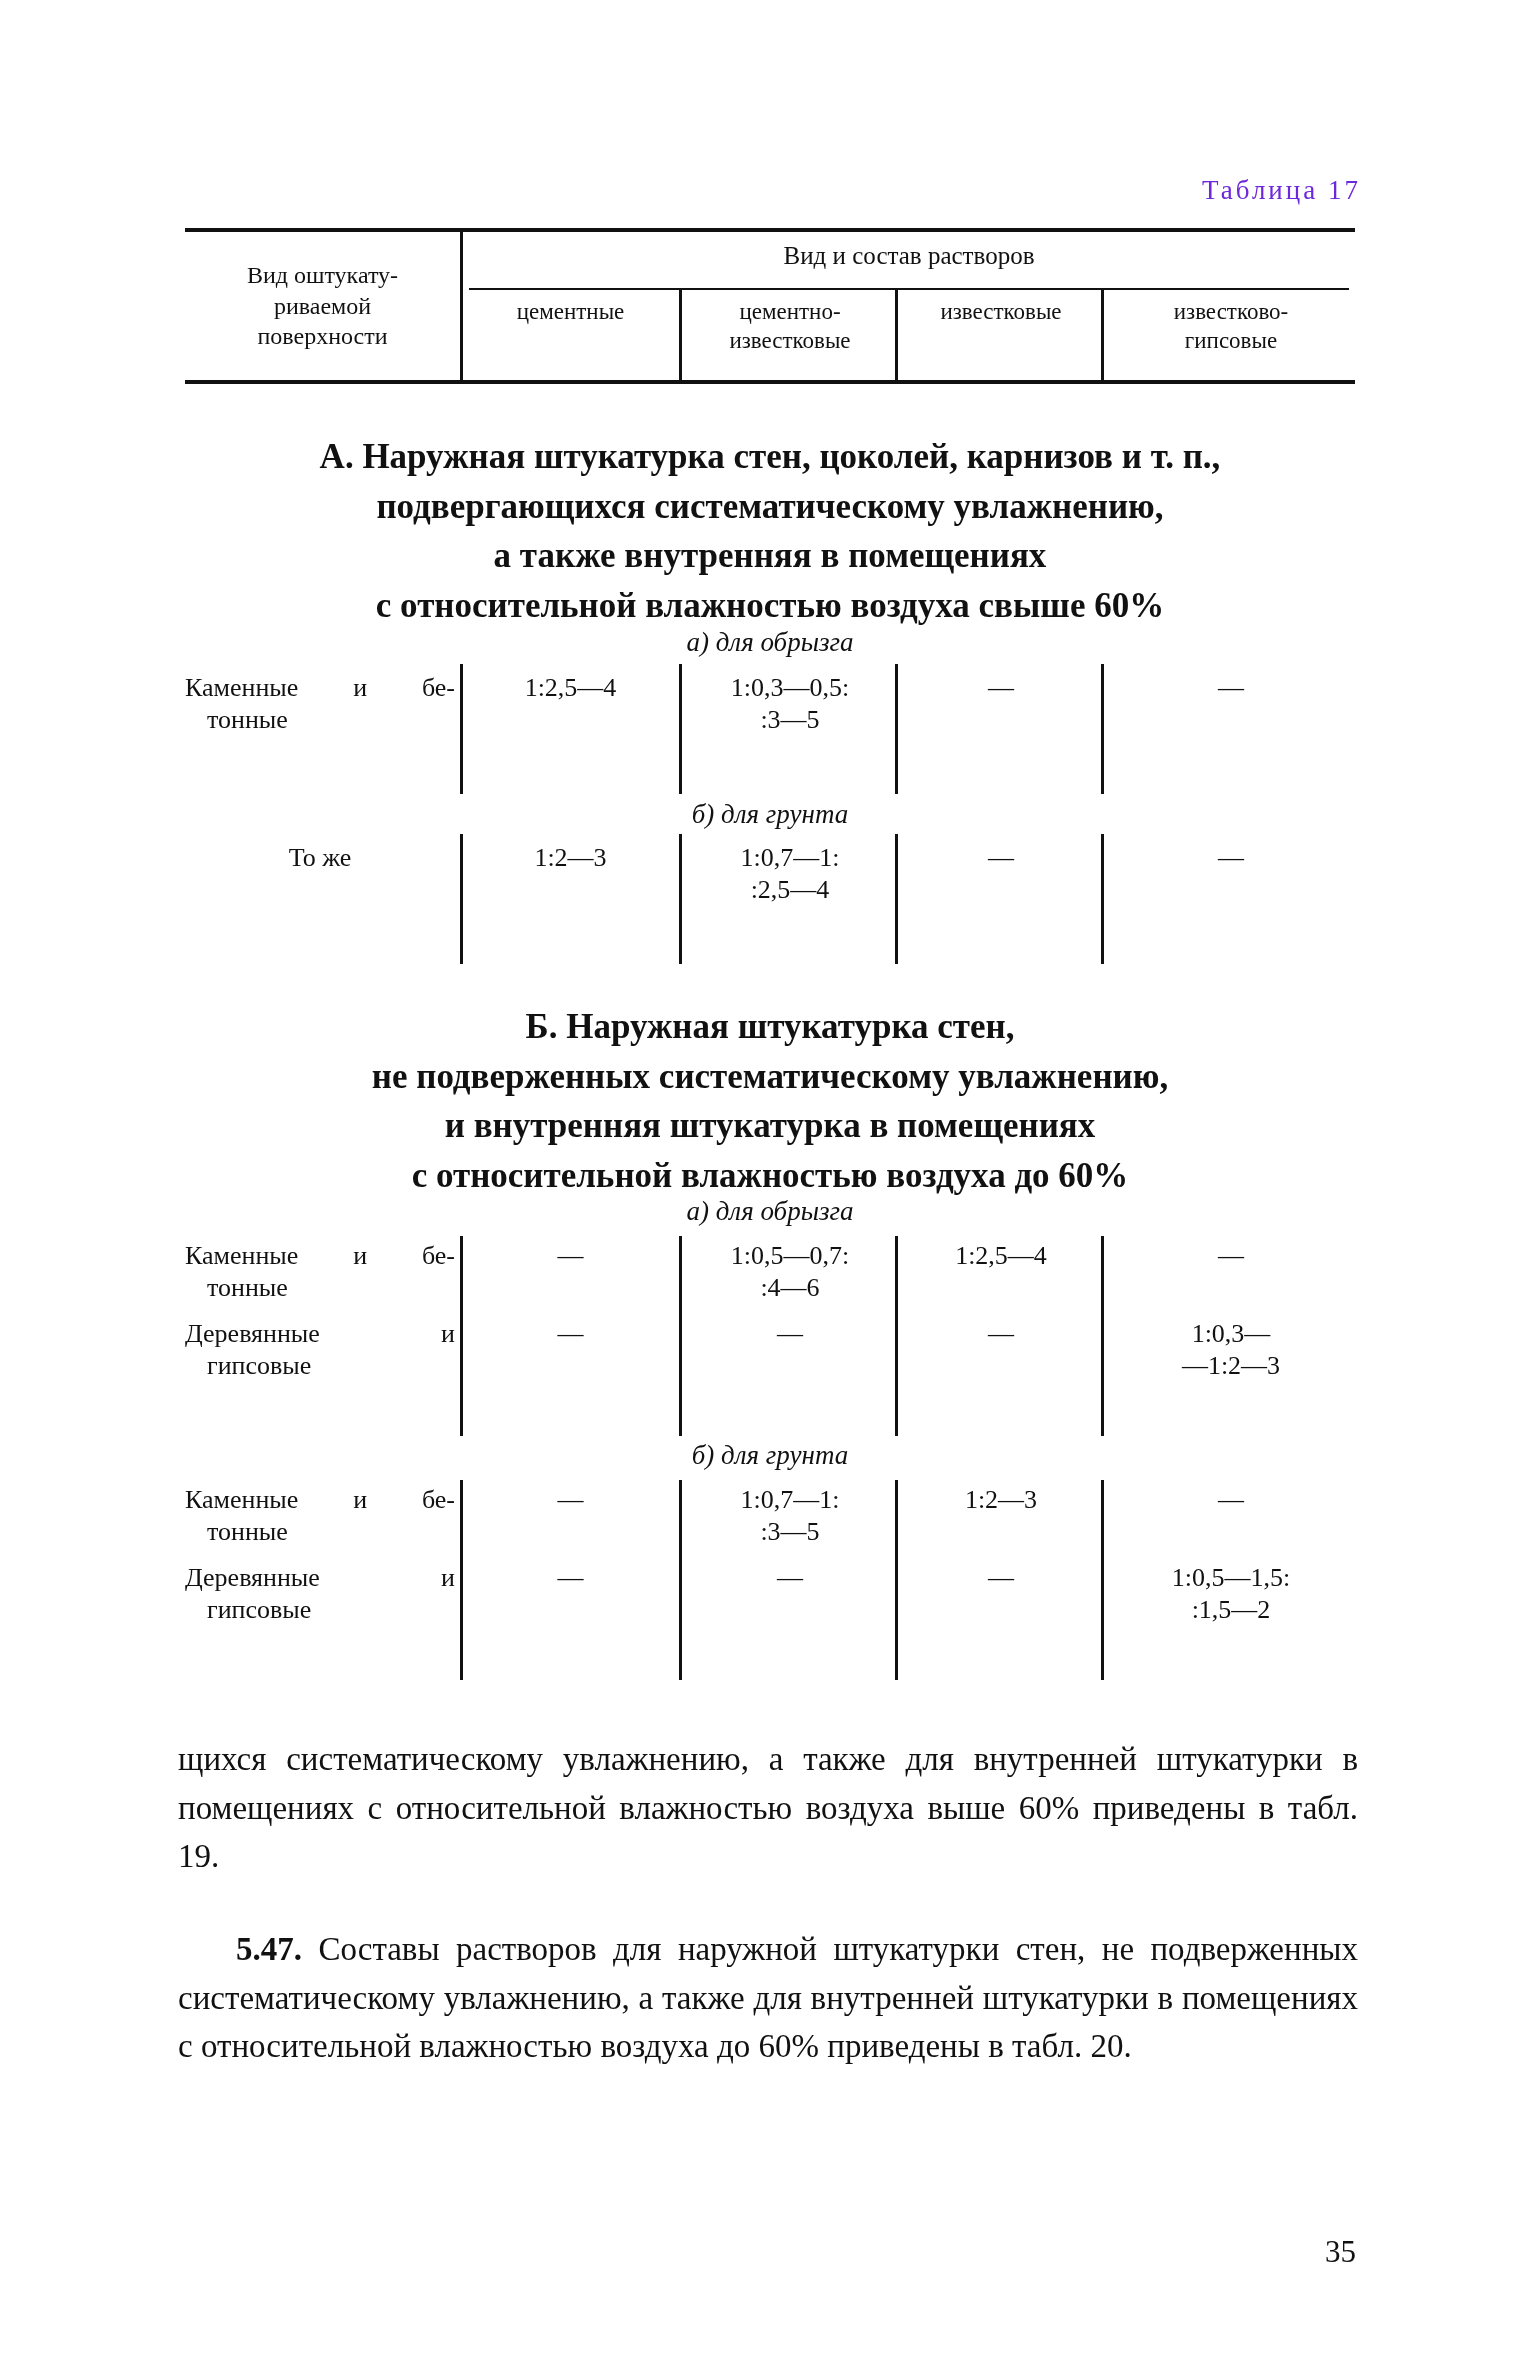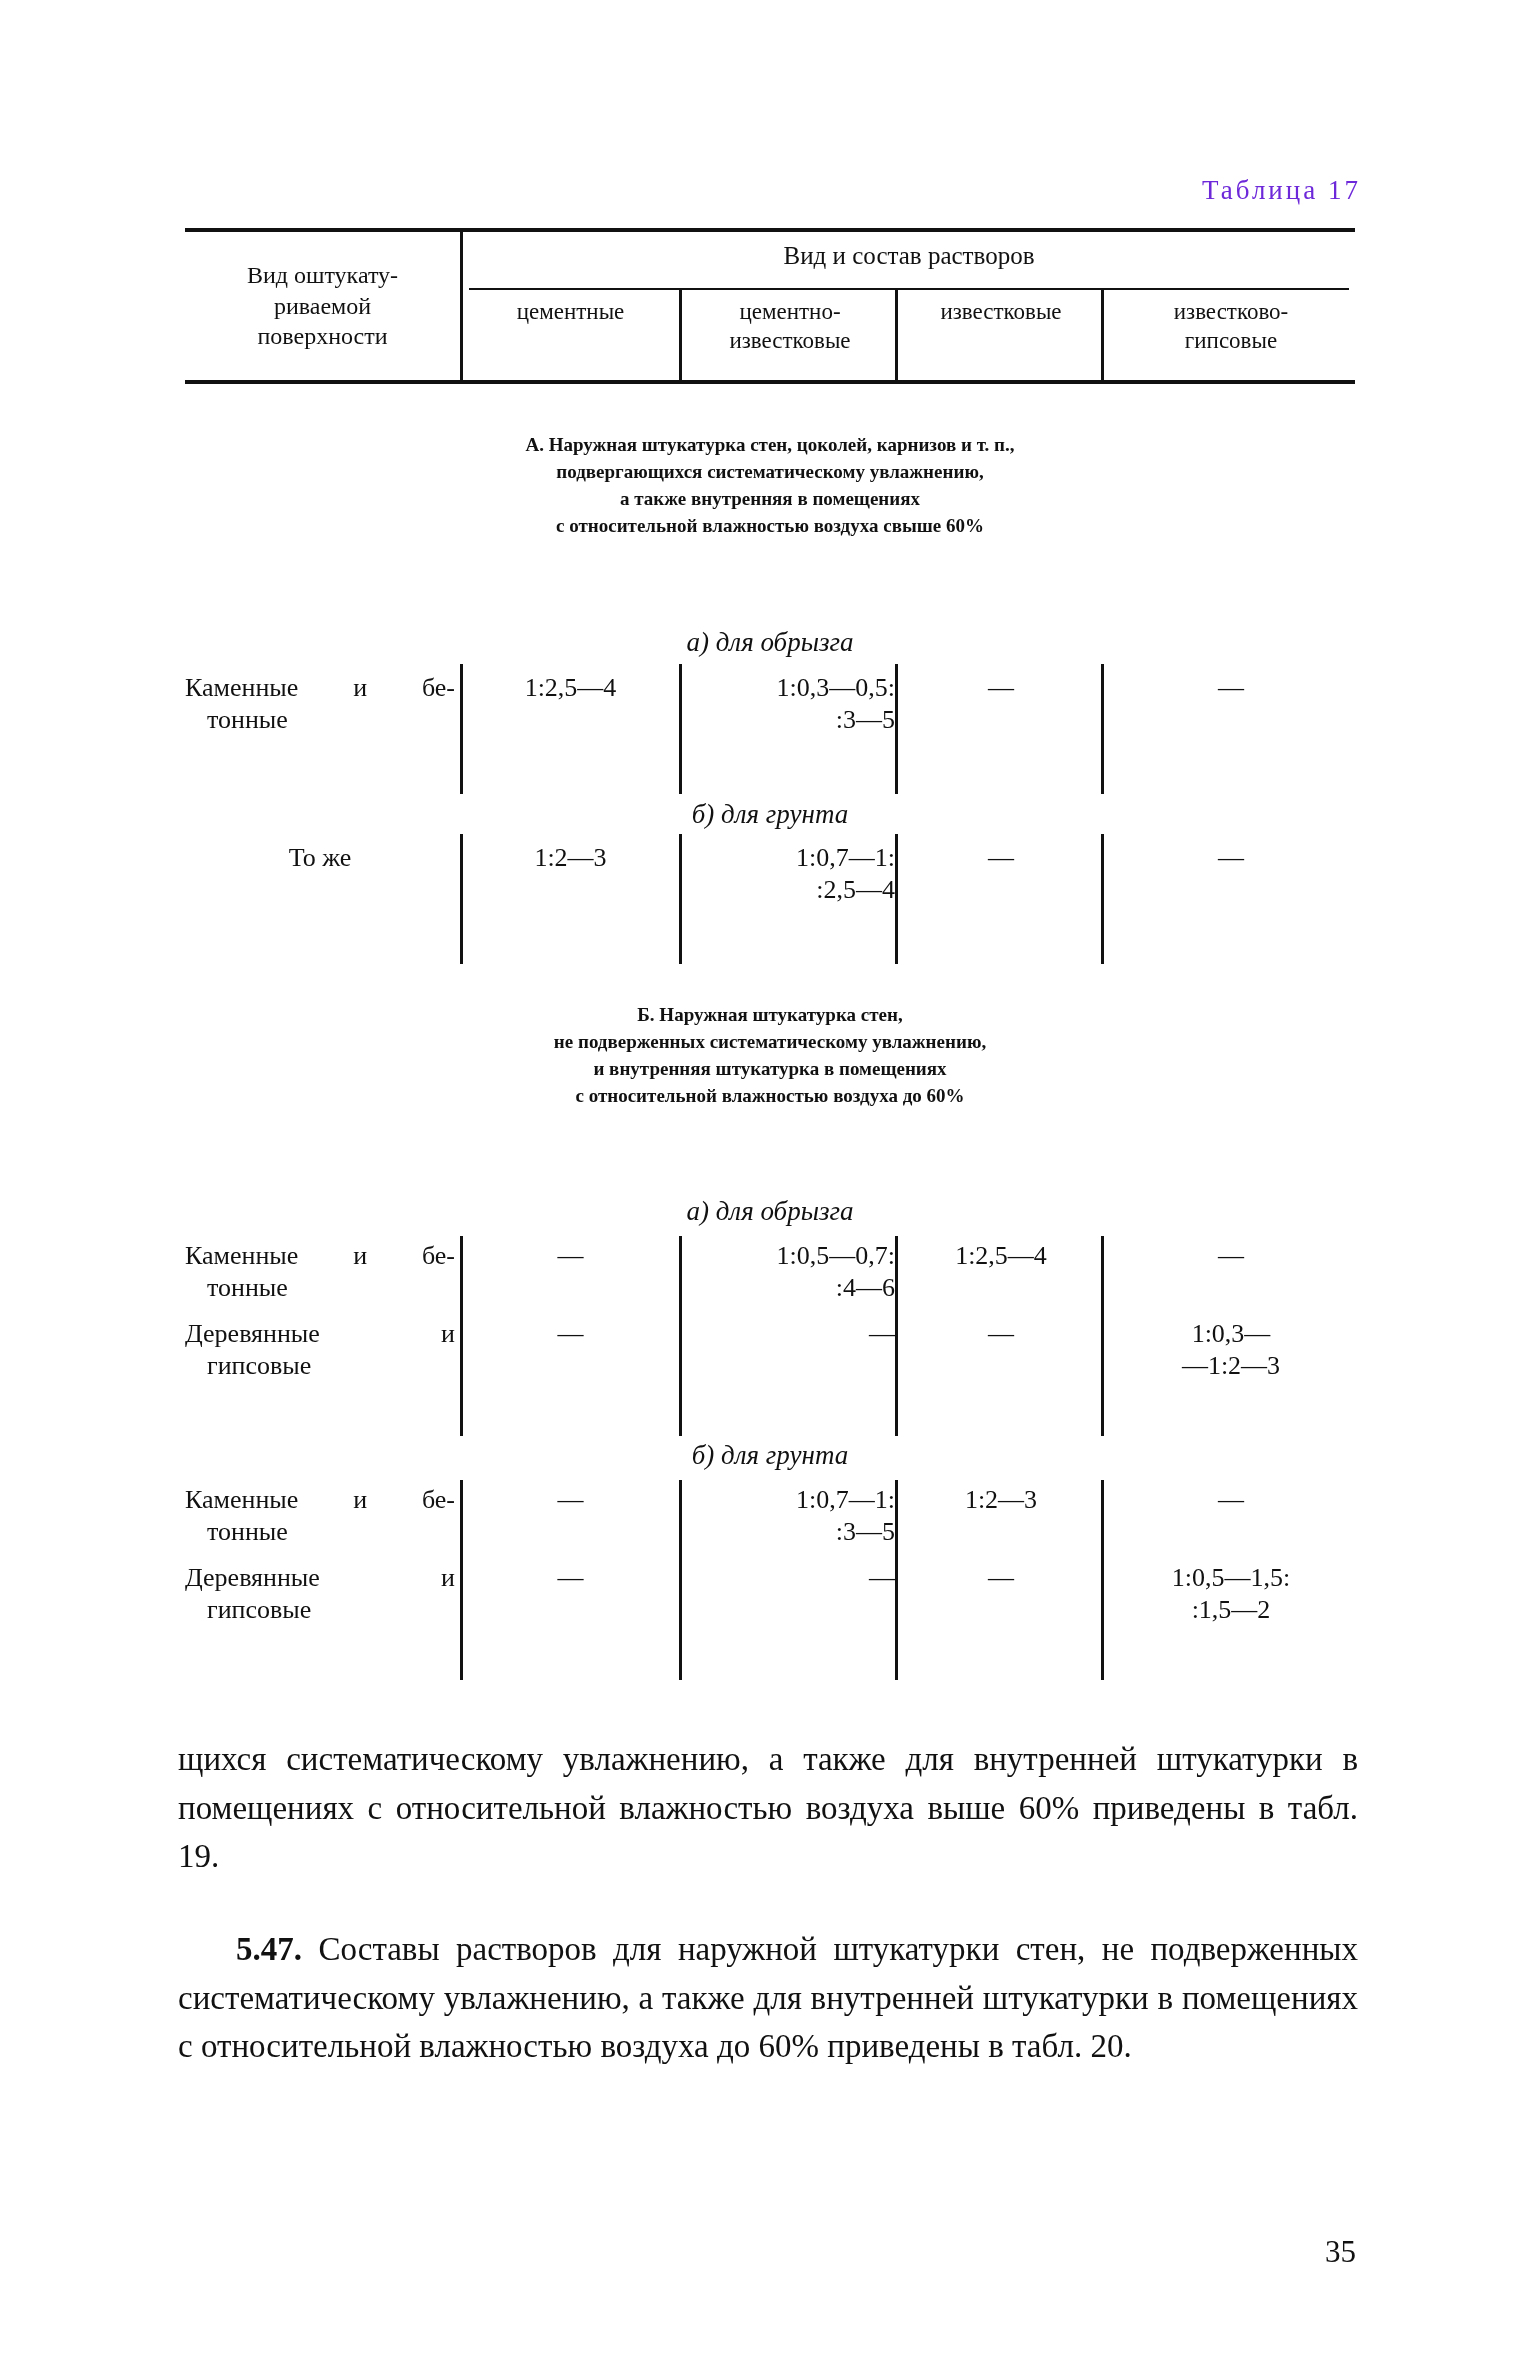--- a/index.html
+++ b/index.html
@@ -96,21 +96,21 @@
   .c3 { left: 716px; width: 200px; }
   .c4 { left: 922px; width: 248px; }
 
   
   .sec-head {
     position: absolute;
     width: 1170px;
     left: 185px;
     text-align: center;
     font-weight: bold;
-    font-size: 19px;
+    font-size: 35px;
     line-height: 1.42;
   }
   .subhead {
     position: absolute;
     width: 1170px;
     left: 185px;
     text-align: center;
     font-style: italic;
     font-size: 27px;
   }
@@ -141,21 +141,21 @@
   .lab-justify > span.l1 {
     display: block;
     text-align: justify;
     text-align-last: justify;
   }
   .lab-justify > span.l2 {
     display: block;
     padding-left: 22px;
   }
   .d1 { left: 278px; width: 215px; }
-  .d2 { left: 500px; width: 210px; text-align: right; }
+  .d2 { left: 500px; width: 210px; }
   .d3 { left: 716px; width: 200px; }
   .d4 { left: 922px; width: 248px; }
 
   
   .sep {
     position: absolute;
     width: 3px;
     background: #111;
   }
 

